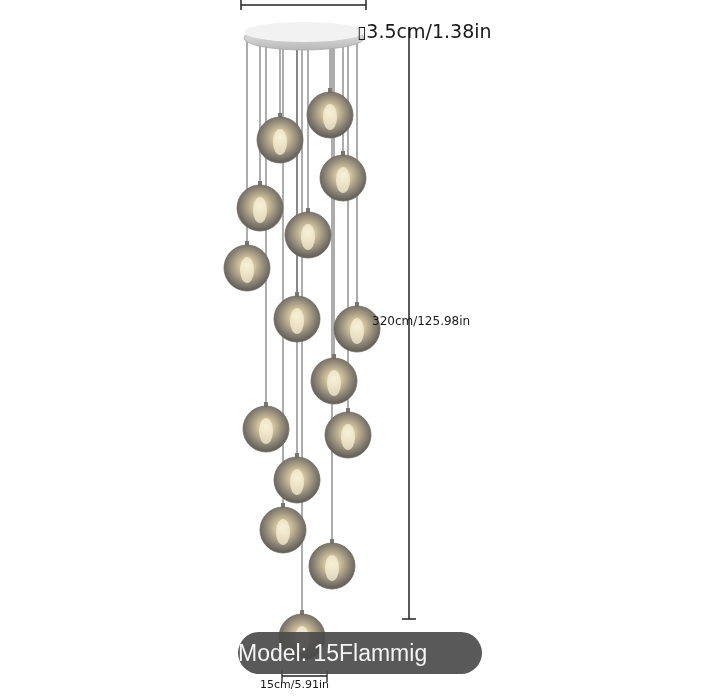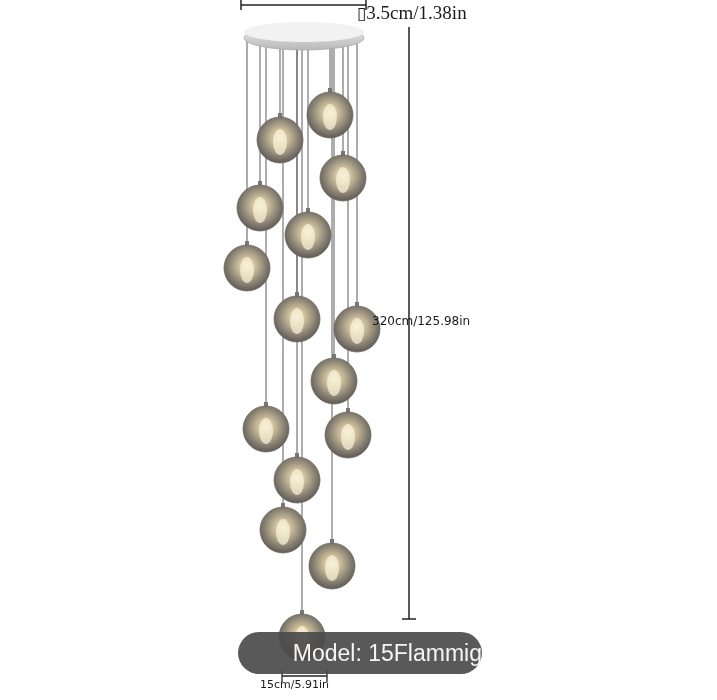--- a/index.html
+++ b/index.html
@@ -1,22 +1,22 @@
 <!DOCTYPE html>
 <html><head>
 <meta charset="utf-8">
 <style>
   html,body{margin:0;padding:0;background:#ffffff;}
   body{width:717px;height:700px;position:relative;overflow:hidden;font-family:"DejaVu Sans","Liberation Sans",sans-serif;}
   .abs{position:absolute;}
   .dim-text{position:absolute;color:#1a1a1a;white-space:nowrap;}
-  #canopy-dim{font-size:19px;left:357px;top:2px;font-family:Liberation Serif, serif;}
+  #canopy-dim{font-size:19px;left:357px;top:20px;}
   #height-dim{font-size:12px;left:372px;top:314px;}
   #ball-dim{font-size:11px;left:260px;top:678px;}
-  .pill{position:absolute;left:238px;top:632px;width:244px;height:42px;border-radius:21px;background:rgba(75,75,75,0.92);color:#f4f4f4;font-size:23px;line-height:42px;text-align:right;font-family:"Liberation Sans",sans-serif;}
+  .pill{position:absolute;left:238px;top:632px;width:244px;height:42px;border-radius:21px;background:rgba(75,75,75,0.92);color:#f4f4f4;font-size:23px;line-height:42px;text-align:left;font-family:"Liberation Sans",sans-serif;}
 </style>
 </head>
 <body>
 
 <svg class="abs" width="717" height="700" viewBox="0 0 717 700" style="left:0;top:0;">
   <defs>
     <radialGradient id="glass" cx="50%" cy="45%" r="55%">
       <stop offset="0%" stop-color="#f3ead2"></stop>
       <stop offset="35%" stop-color="#c9bb98"></stop>
       <stop offset="70%" stop-color="#8d8576"></stop>

